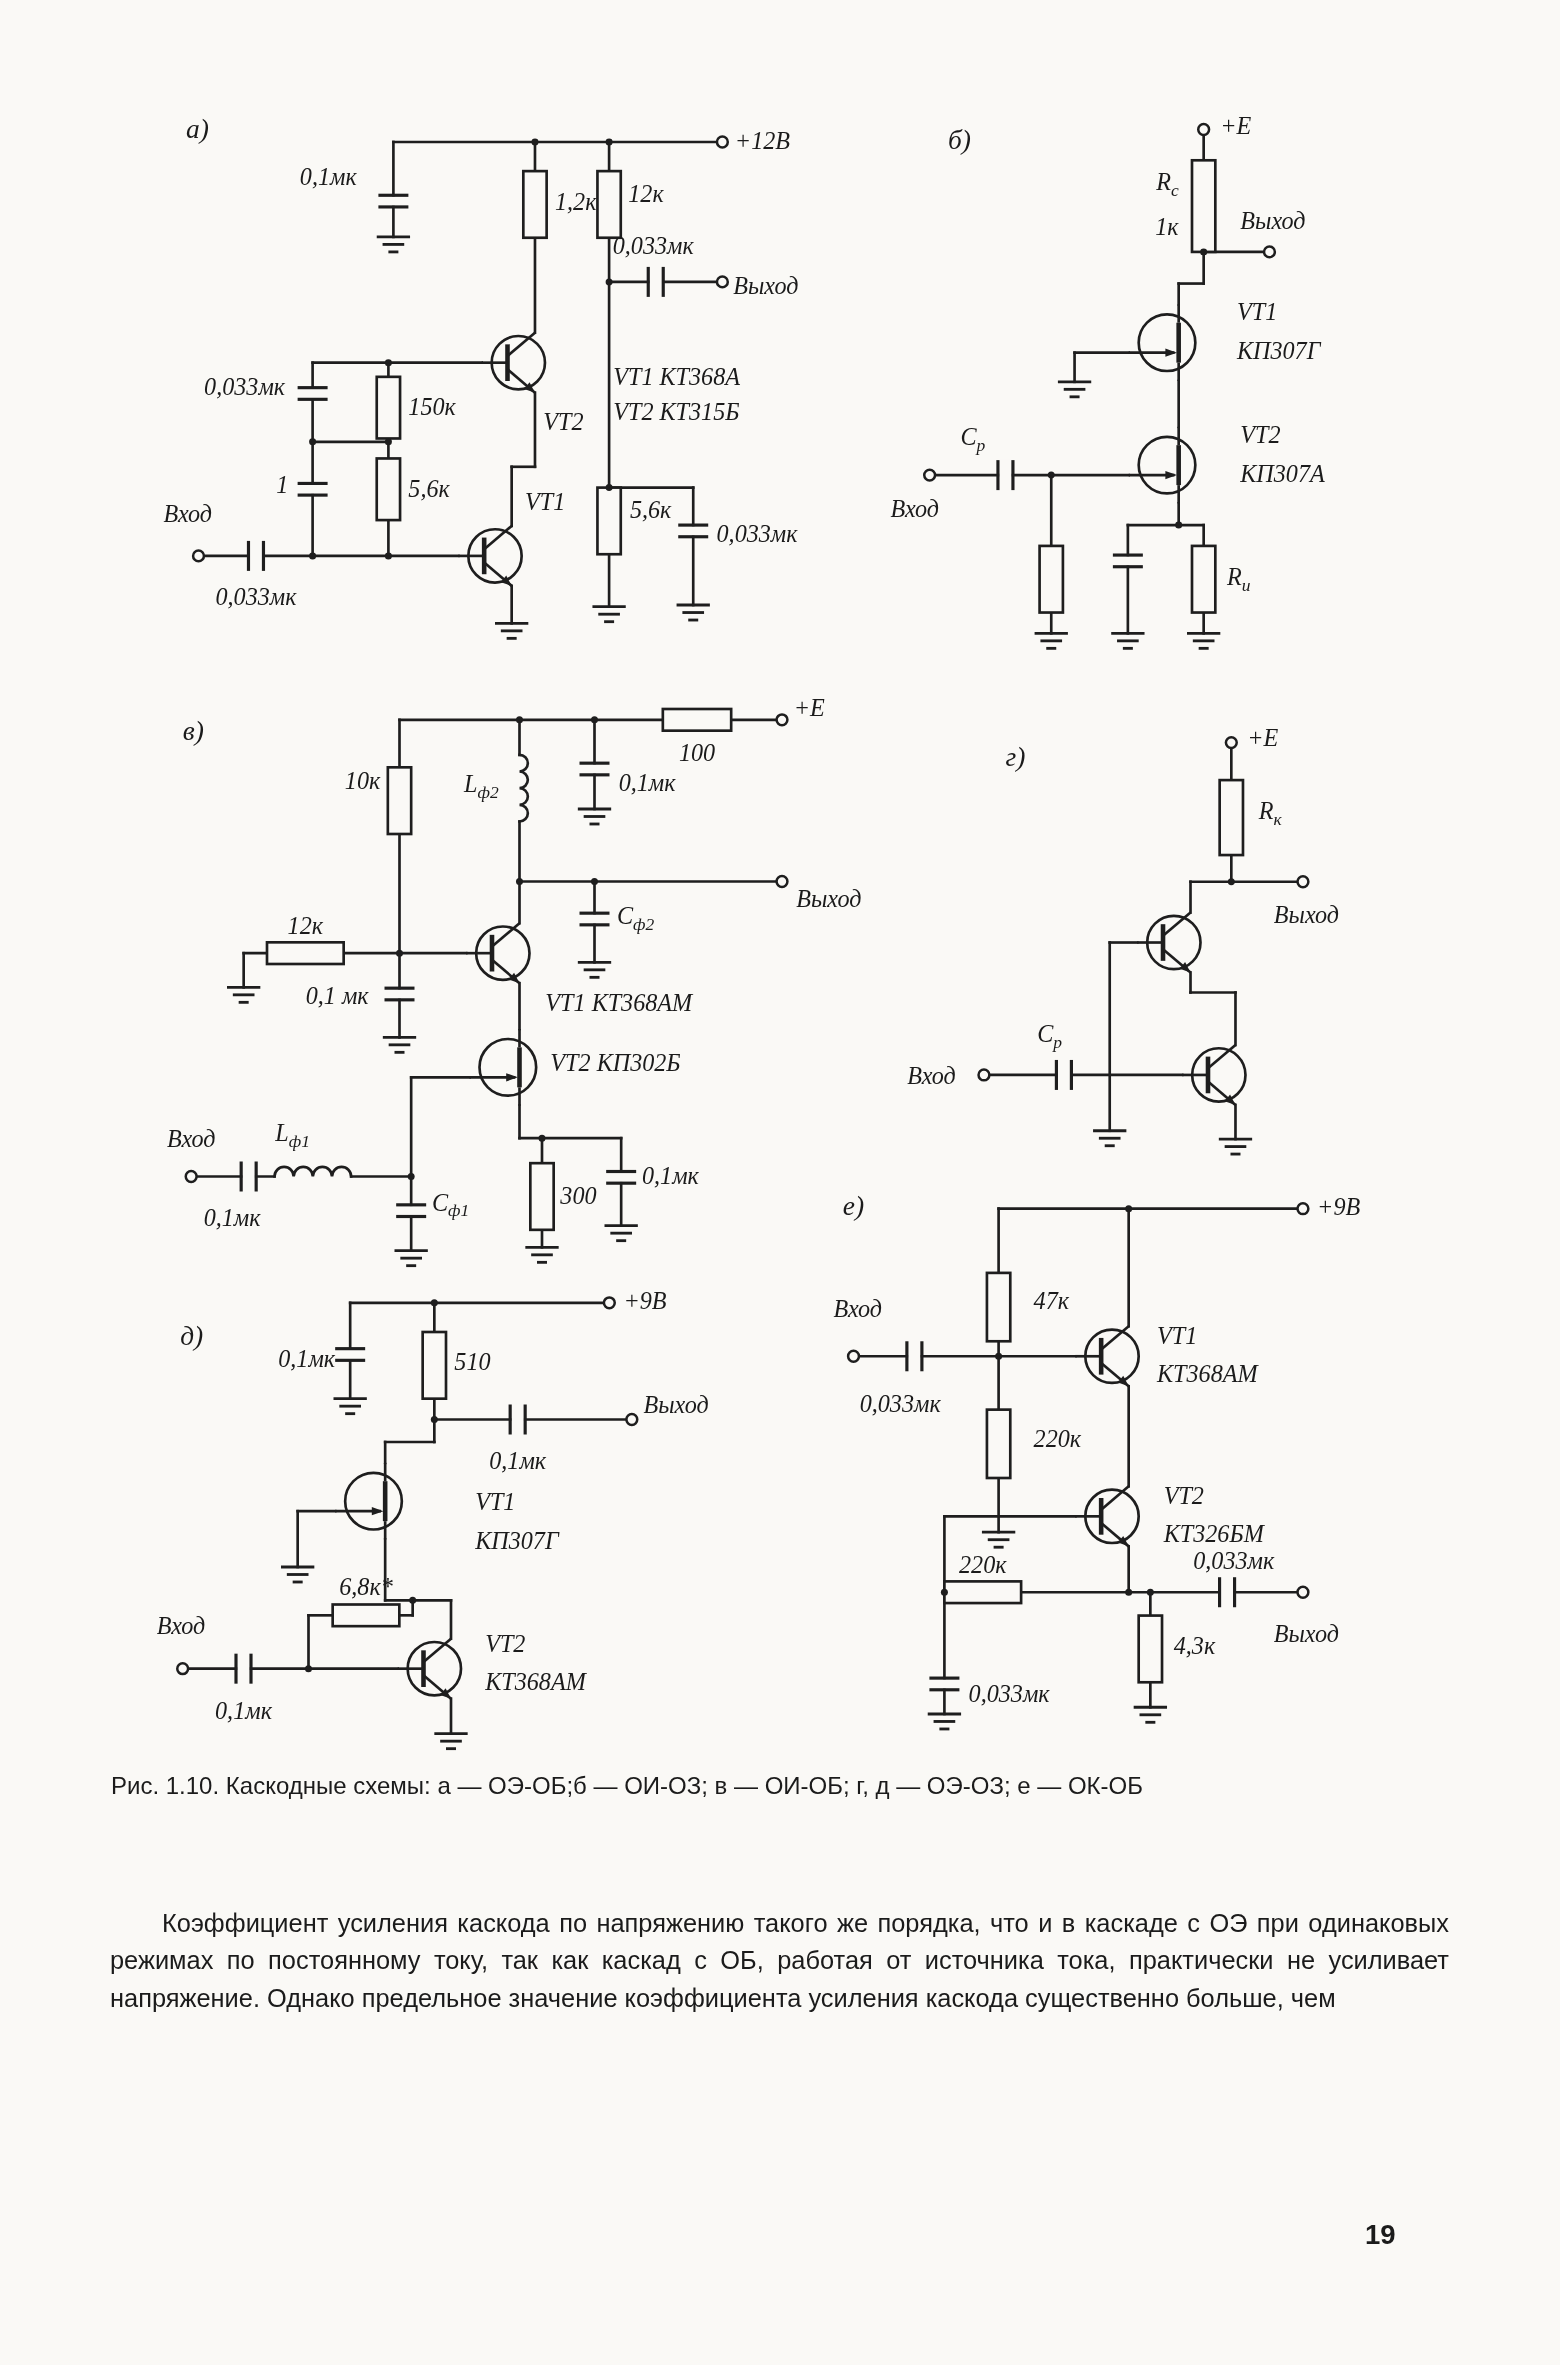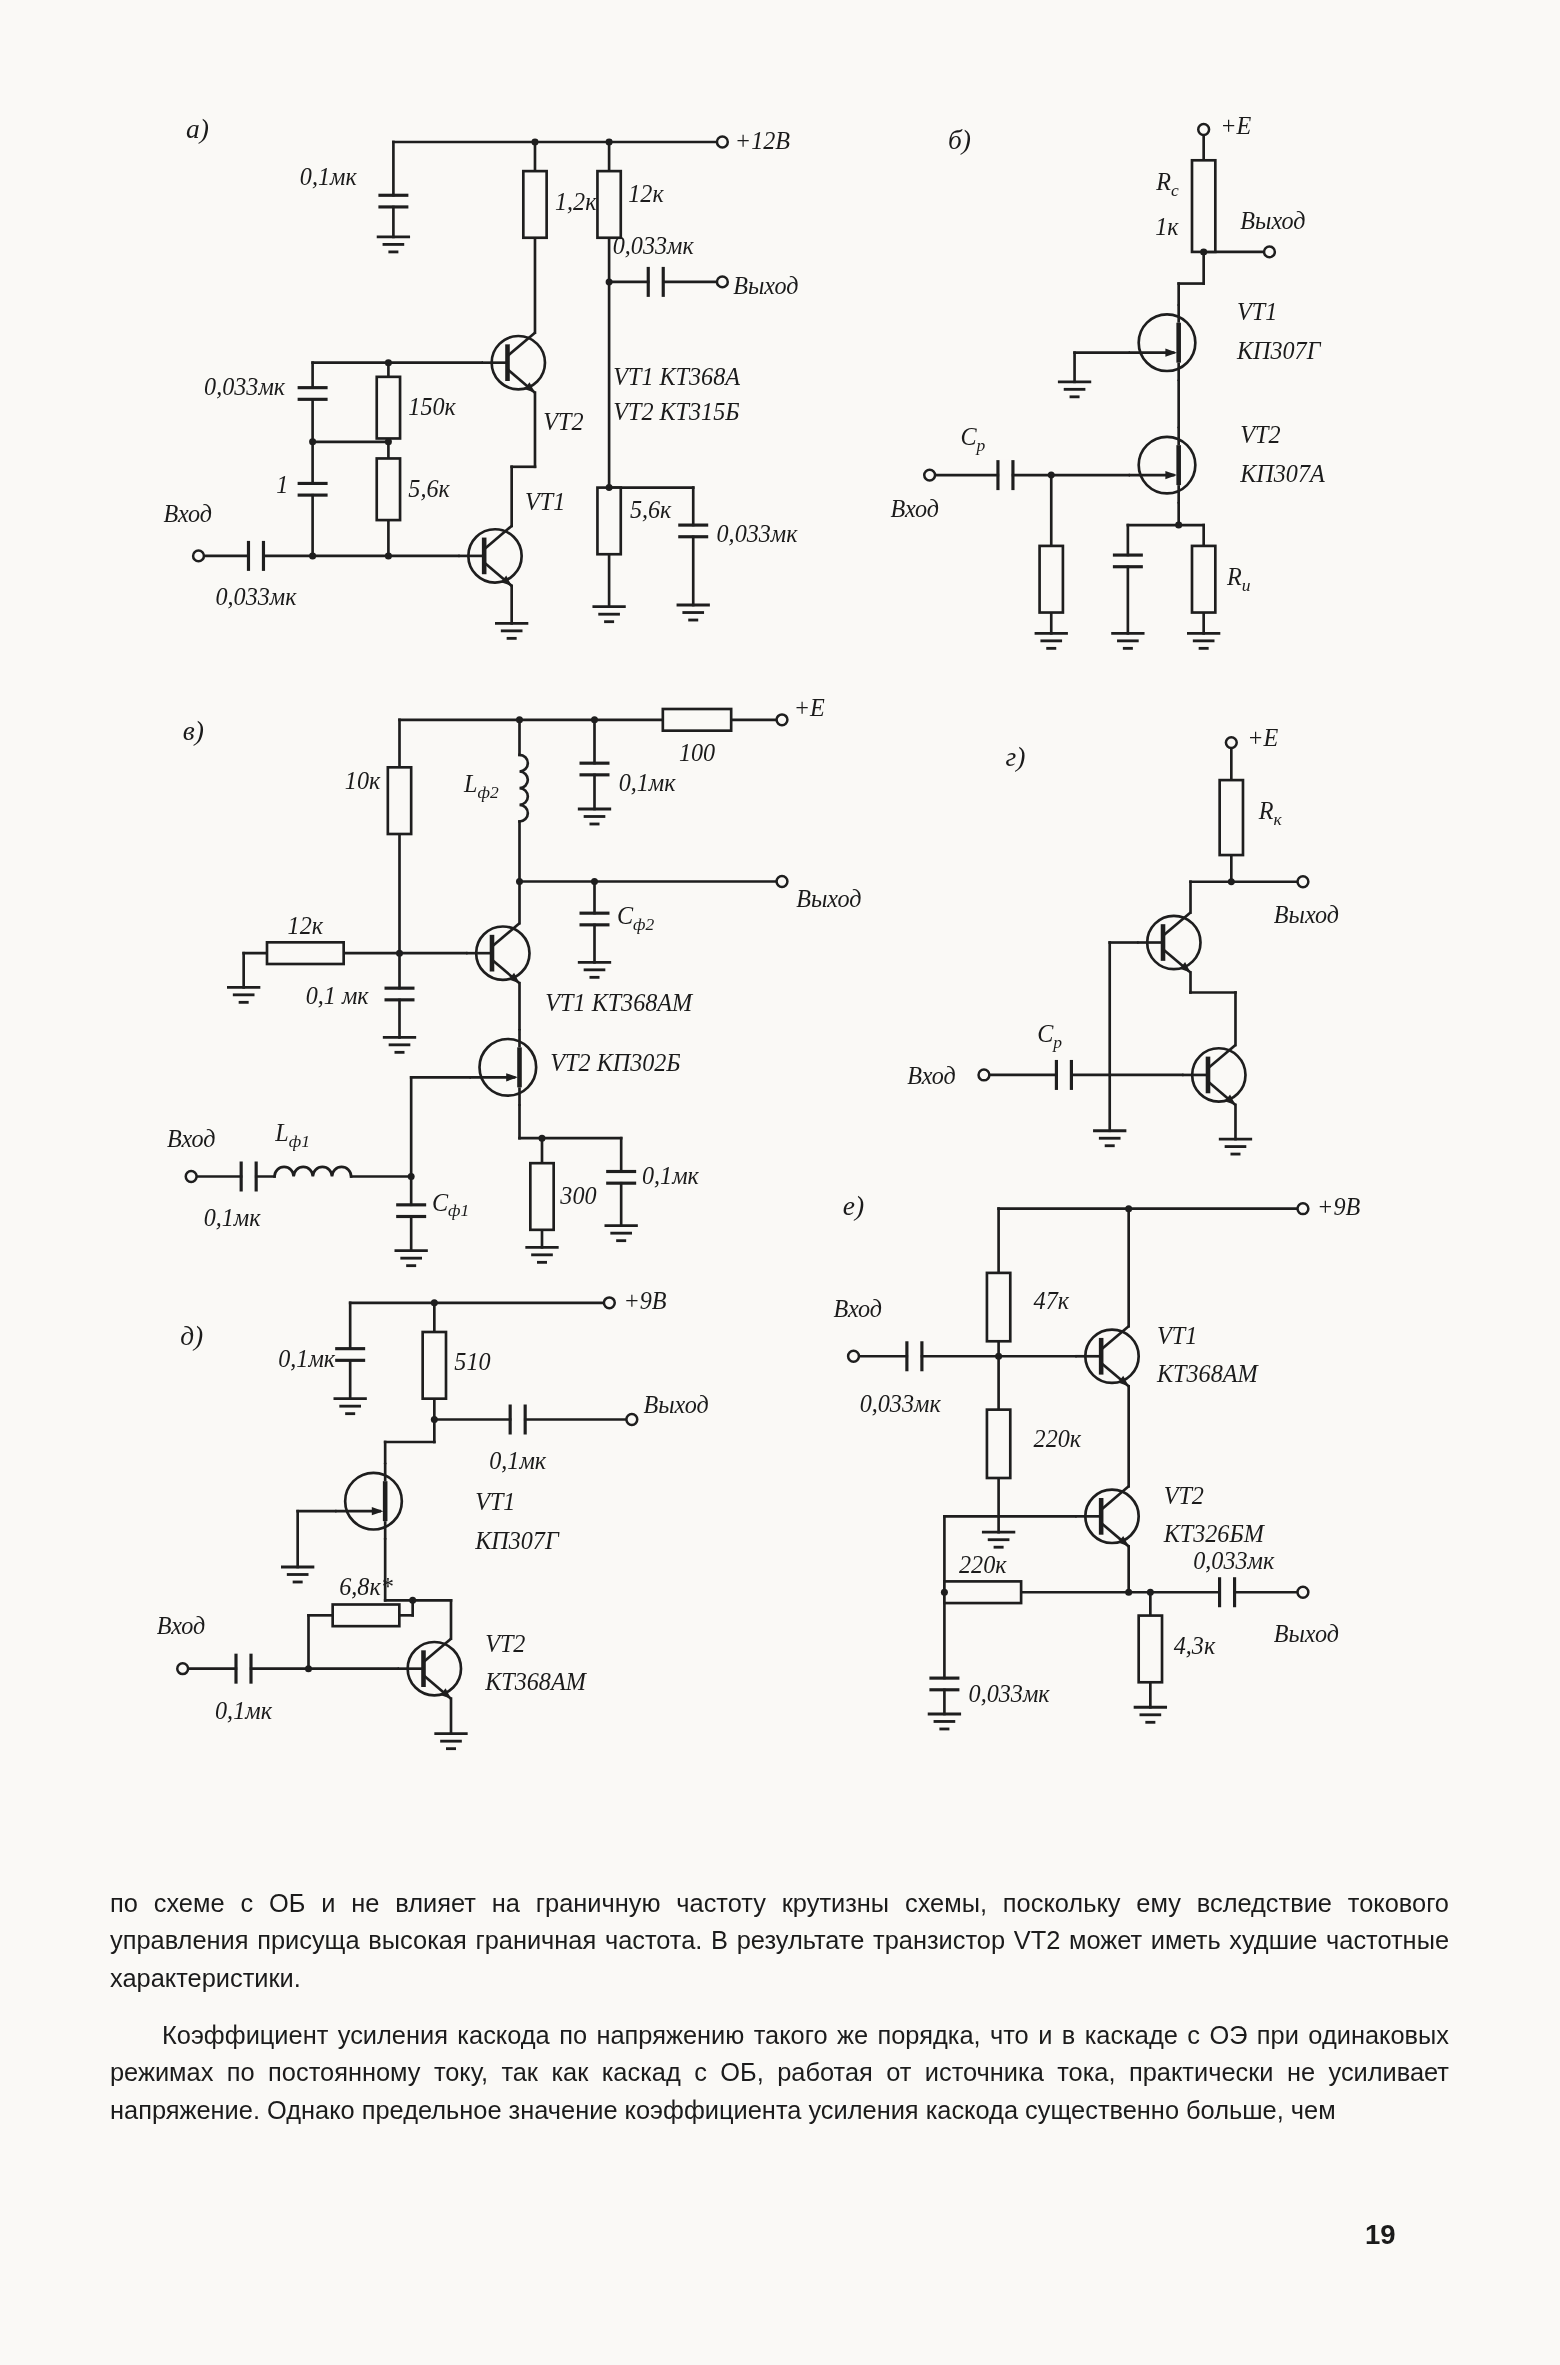--- a/index.html
+++ b/index.html
@@ -435,22 +435,22 @@
   <text class="clabel" x="488" y="258">КТ368АМ</text>
   <text class="clabel" x="496" y="404">VT2</text>
   <text class="clabel" x="496" y="450">КТ326БМ</text>
   <text class="clabel" x="580" y="482" text-anchor="middle">0,033мк</text>
   <text class="clabel" x="279" y="487" text-anchor="middle">220к</text>
   <text class="clabel" x="508" y="584">4,3к</text>
   <text class="clabel" x="262" y="642">0,033мк</text>
   <text class="clabel" x="628" y="570">Выход</text>
 </svg>
 
+<div id="caption">Рис. 1.10. Каскодные схемы: а — ОЭ-ОБ;б — ОИ-ОЗ; в — ОИ-ОБ; г, д — ОЭ-ОЗ; е — ОК-ОБ</div>
 
 <div id="bodytext">
-  <p>по схеме с ОБ и не влияет на граничную частоту крутизны схемы, поскольку ему вследствие токового управления присуща высокая граничная частота. В результате транзистор VT2 может иметь худшие частотные характеристики.</p>
   <p class="indent">Коэффициент усиления каскода по напряжению такого же порядка, что и в каскаде с ОЭ при одинаковых режимах по постоянному току, так как каскад с ОБ, работая от источника тока, практически не усиливает напряжение. Однако предельное значение коэффициента усиления каскода существенно больше, чем</p>
 </div>
 
 <div id="pagenum">19</div>
 
 </div>
 
 
 </body></html>

